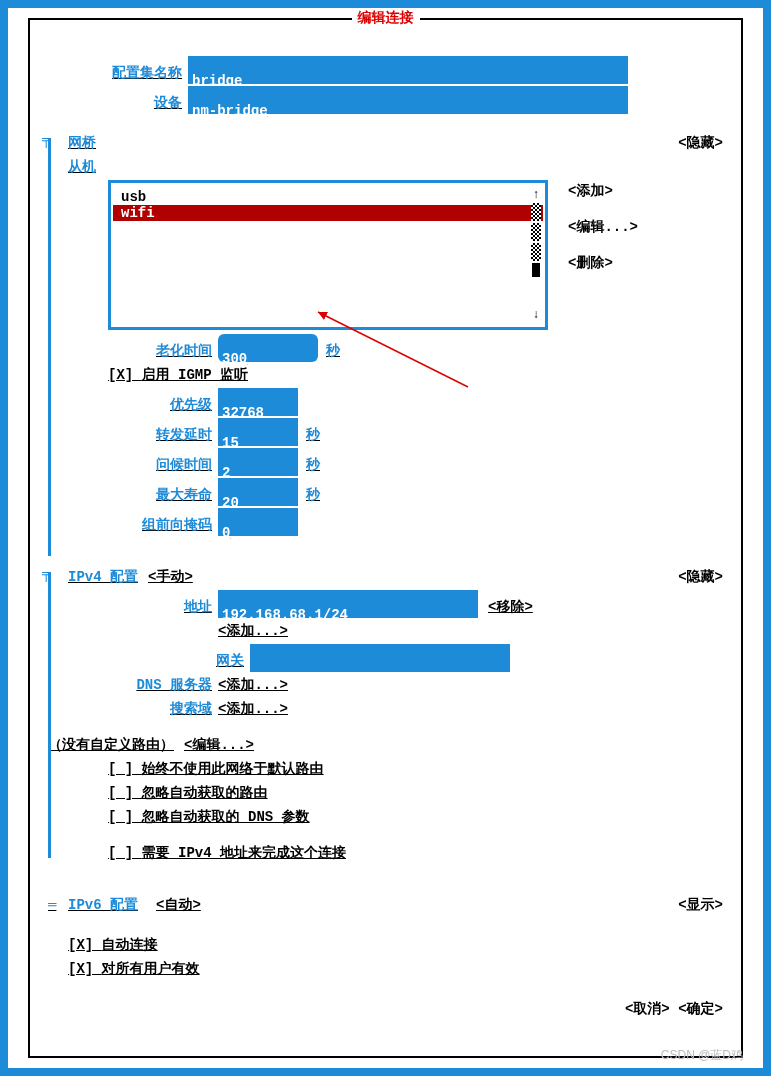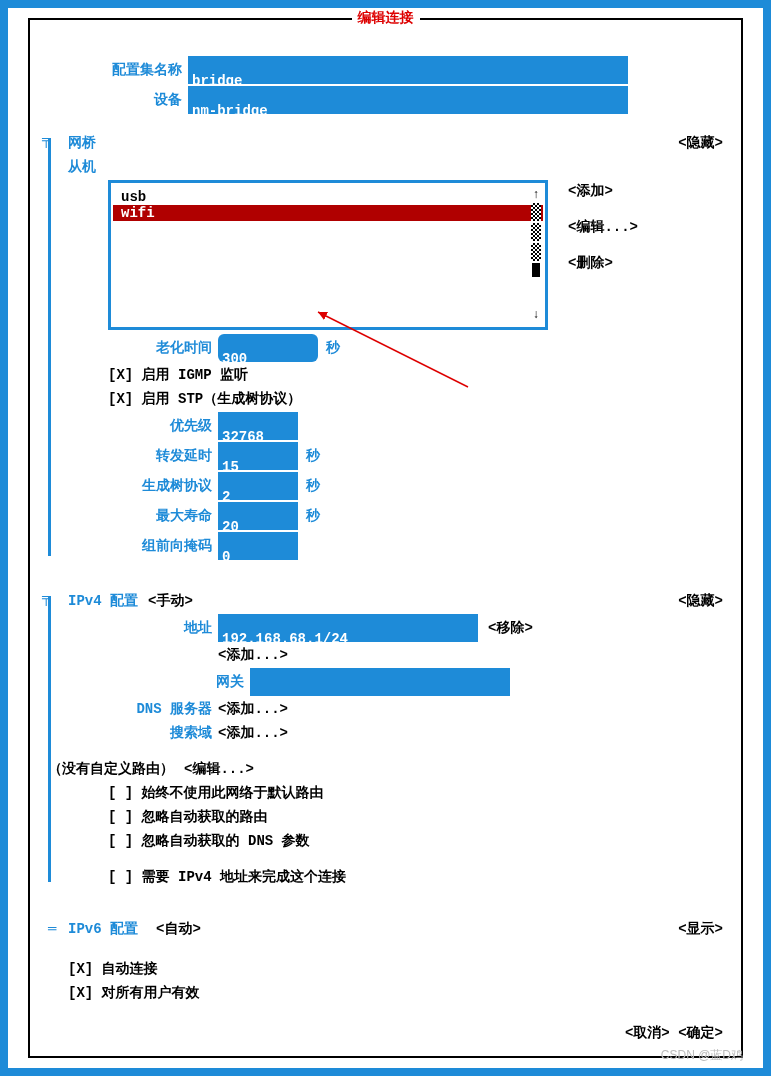--- a/index.html
+++ b/index.html
@@ -35,21 +35,21 @@
     padding: 0 6px;
     z-index: 2;
   }
   .content {
     position: absolute;
     top: 48px;
     left: 40px;
     right: 40px;
     bottom: 30px;
   }
-  .row { display: flex; align-items: center; margin-bottom: 2px; line-height: 22px; }
+  .row { display: flex; align-items: flex-end; margin-bottom: 2px; line-height: 22px; text-decoration: underline; }
   .lbl { color: #1e8bd8; text-align: right; width: 140px; padding-right: 6px; }
   .lbl-sm { color: #1e8bd8; text-align: right; width: 140px; padding-right: 6px; }
   .input {
     background: #1e8bd8;
     color: #fff;
     padding: 14px 4px;
     min-width: 80px;
     height: 20px;
     display: inline-block;
   }
@@ -183,34 +183,30 @@
       <div class="row">
         <span class="lbl-sm" style="width:170px;">老化时间</span>
         <span class="input input-med" style="text-decoration:underline;border-radius:6px;">300</span>
         <span class="unit">秒</span>
       </div>
       <div class="row">
           <span style="width:60px;"></span>
           <span class="cb">[X] <span>启用 IGMP 监听</span></span>
         </div>
       <div class="row">
-          <span style="width:60px;"></span>
-          <span class="cb">[X] <span>启用 STP（生成树协议）</span></span>
-        </div>
-      <div class="row">
         <span class="lbl-sm" style="width:170px;">优先级</span>
         <span class="input input-sm" style="text-decoration:underline;">32768</span>
       </div>
       <div class="row">
         <span class="lbl-sm" style="width:170px;">转发延时</span>
         <span class="input input-sm" style="text-decoration:underline;">15</span>
         <span class="unit">秒</span>
       </div>
       <div class="row">
-        <span class="lbl-sm" style="width:170px;">生成树协议</span>
+        <span class="lbl-sm" style="width:170px;">问候时间</span>
         <span class="input input-sm" style="text-decoration:underline;">2</span>
         <span class="unit">秒</span>
       </div>
       <div class="row">
         <span class="lbl-sm" style="width:170px;">最大寿命</span>
         <span class="input input-sm" style="text-decoration:underline;">20</span>
         <span class="unit">秒</span>
       </div>
       <div class="row">
         <span class="lbl-sm" style="width:170px;">组前向掩码</span>

